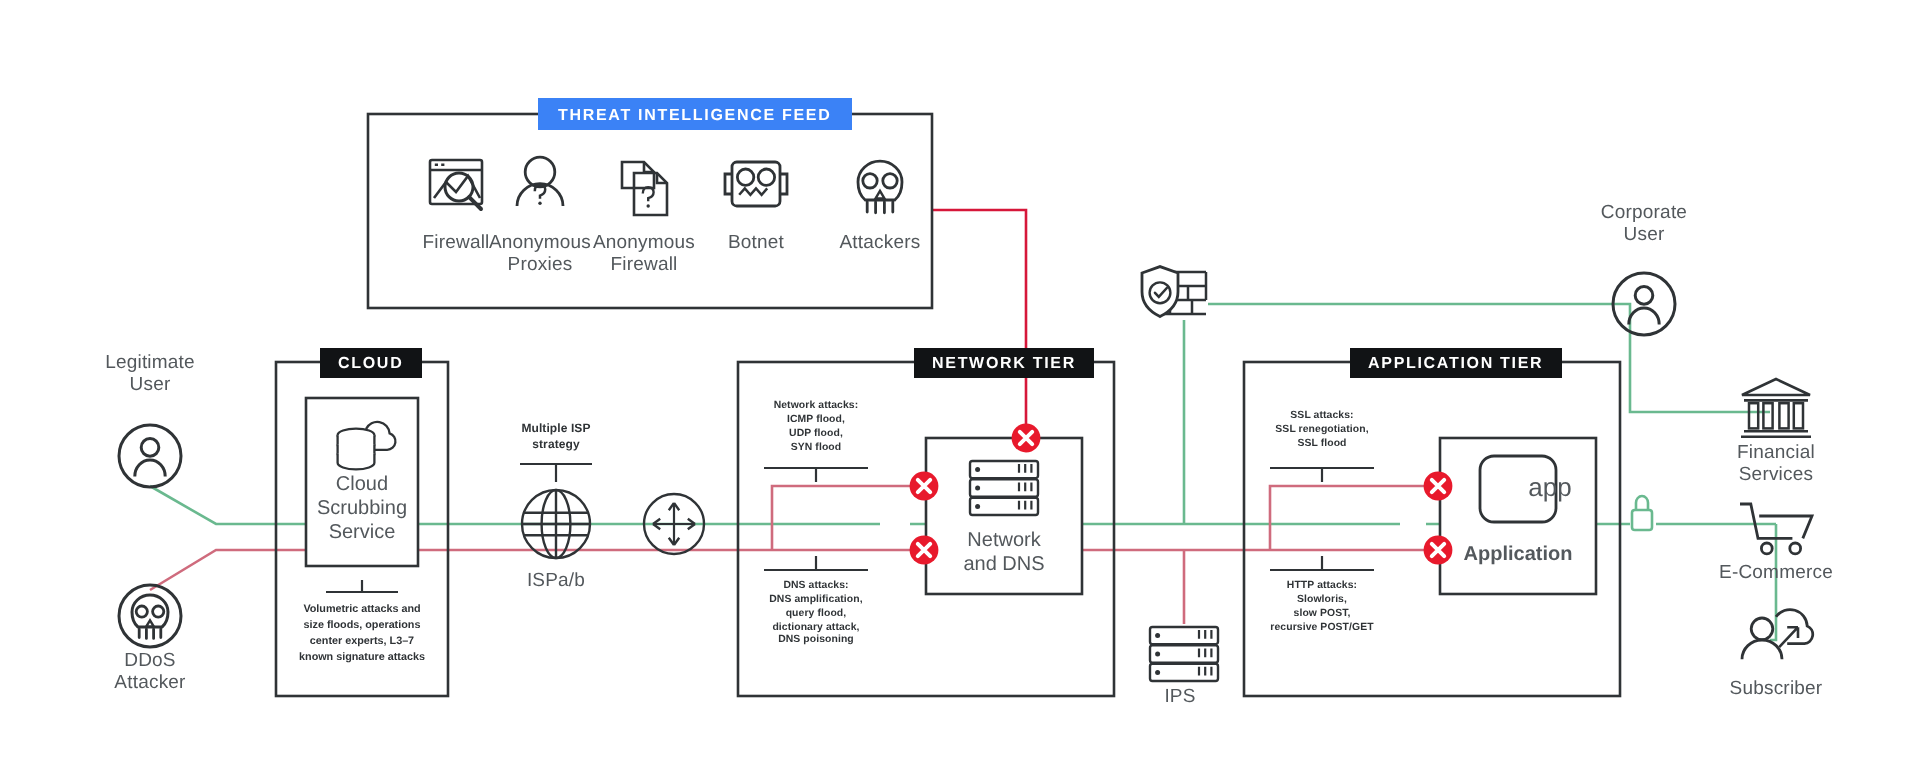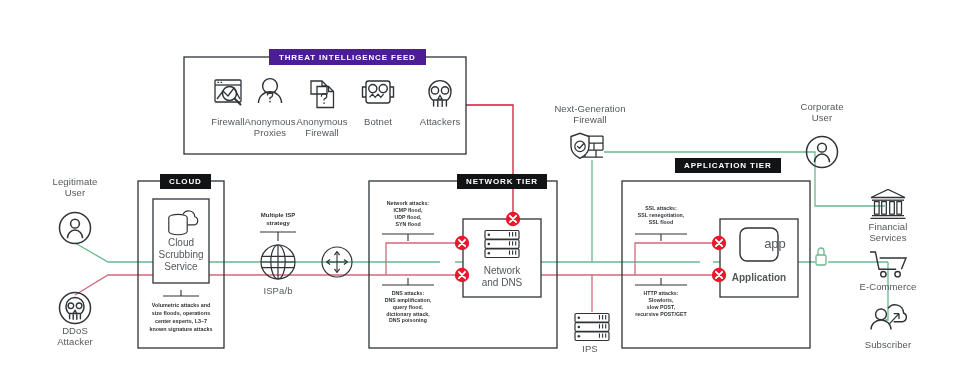--- a/index.html
+++ b/index.html
@@ -9,21 +9,21 @@
   svg#canvas{position:absolute;left:0;top:0;width:961px;height:379px;}
 
   .lbl{position:absolute;text-align:center;line-height:1.15;color:#53585c;
        letter-spacing:.1px;}
   .lbl-node{font-size:9.5px;}
   .attk{position:absolute;text-align:center;line-height:1.32;font-size:5.2px;
         font-weight:bold;color:#2f3336;letter-spacing:.05px;}
   .tier-badge{position:absolute;background:#111315;color:#ffffff;
         font-size:8px;font-weight:bold;letter-spacing:.85px;
         padding:3px 9px 3px 9px;white-space:nowrap;text-align:center;}
-  .feed-badge{position:absolute;background:#4c1d95;color:#ffffff;
+  .feed-badge{position:absolute;background:#3b82f6;color:#ffffff;
         font-size:8px;font-weight:bold;letter-spacing:.85px;
         padding:3.5px 10px;white-space:nowrap;text-align:center;}
   .cloudcap{position:absolute;text-align:center;font-size:5.4px;
         font-weight:bold;line-height:1.5;color:#2f3336;}
   .boxlabel{position:absolute;text-align:center;font-size:10px;
         color:#53585c;line-height:1.2;}
   .appword{position:absolute;text-align:center;font-size:13px;color:#53585c;margin-left:16px;}
 </style>
 </head>
 <body>
@@ -307,39 +307,35 @@
   <span>DNS amplification,</span><br>
   <span>query flood,</span><br>
   <span>dictionary attack,</span><br>
   <span>DNS poisoning</span>
 </div>
 <div class="boxlabel" style="left:463px;top:265px;width:78px;">
   <span>Network</span><br>
   <span>and DNS</span>
 </div>
 
-<div class="tier-badge" style="left:675px;top:158px;">APPLICATION TIER</div>
+<div class="tier-badge" style="left:675px;top:174px;">APPLICATION TIER</div>
 <div class="attk" style="left:631px;top:205px;width:60px;">
   <span>SSL attacks:</span><br>
   <span>SSL renegotiation,</span><br>
   <span>SSL flood</span>
 </div>
 <div class="attk" style="left:627px;top:290px;width:68px;">
   <span>HTTP attacks:</span><br>
   <span>Slowloris,</span><br>
   <span>slow POST,</span><br>
   <span>recursive POST/GET</span>
 </div>
 <div class="appword" style="left:740px;top:236px;width:38px;">app</div>
 <div class="boxlabel" style="left:720px;top:272px;width:78px;font-weight:bold;">Application</div>
 
-<div class="lbl lbl-node" style="left:545px;top:104px;width:90px;">
-  <span>Next-Generation</span><br>
-  <span>Firewall</span>
-</div>
 <div class="lbl lbl-node" style="left:560px;top:344px;width:60px;">IPS</div>
 
 <div class="lbl lbl-node" style="left:792px;top:102px;width:60px;">
   <span>Corporate</span><br>
   <span>User</span>
 </div>
 <div class="lbl lbl-node" style="left:855px;top:222px;width:66px;">
   <span>Financial</span><br>
   <span>Services</span>
 </div>

